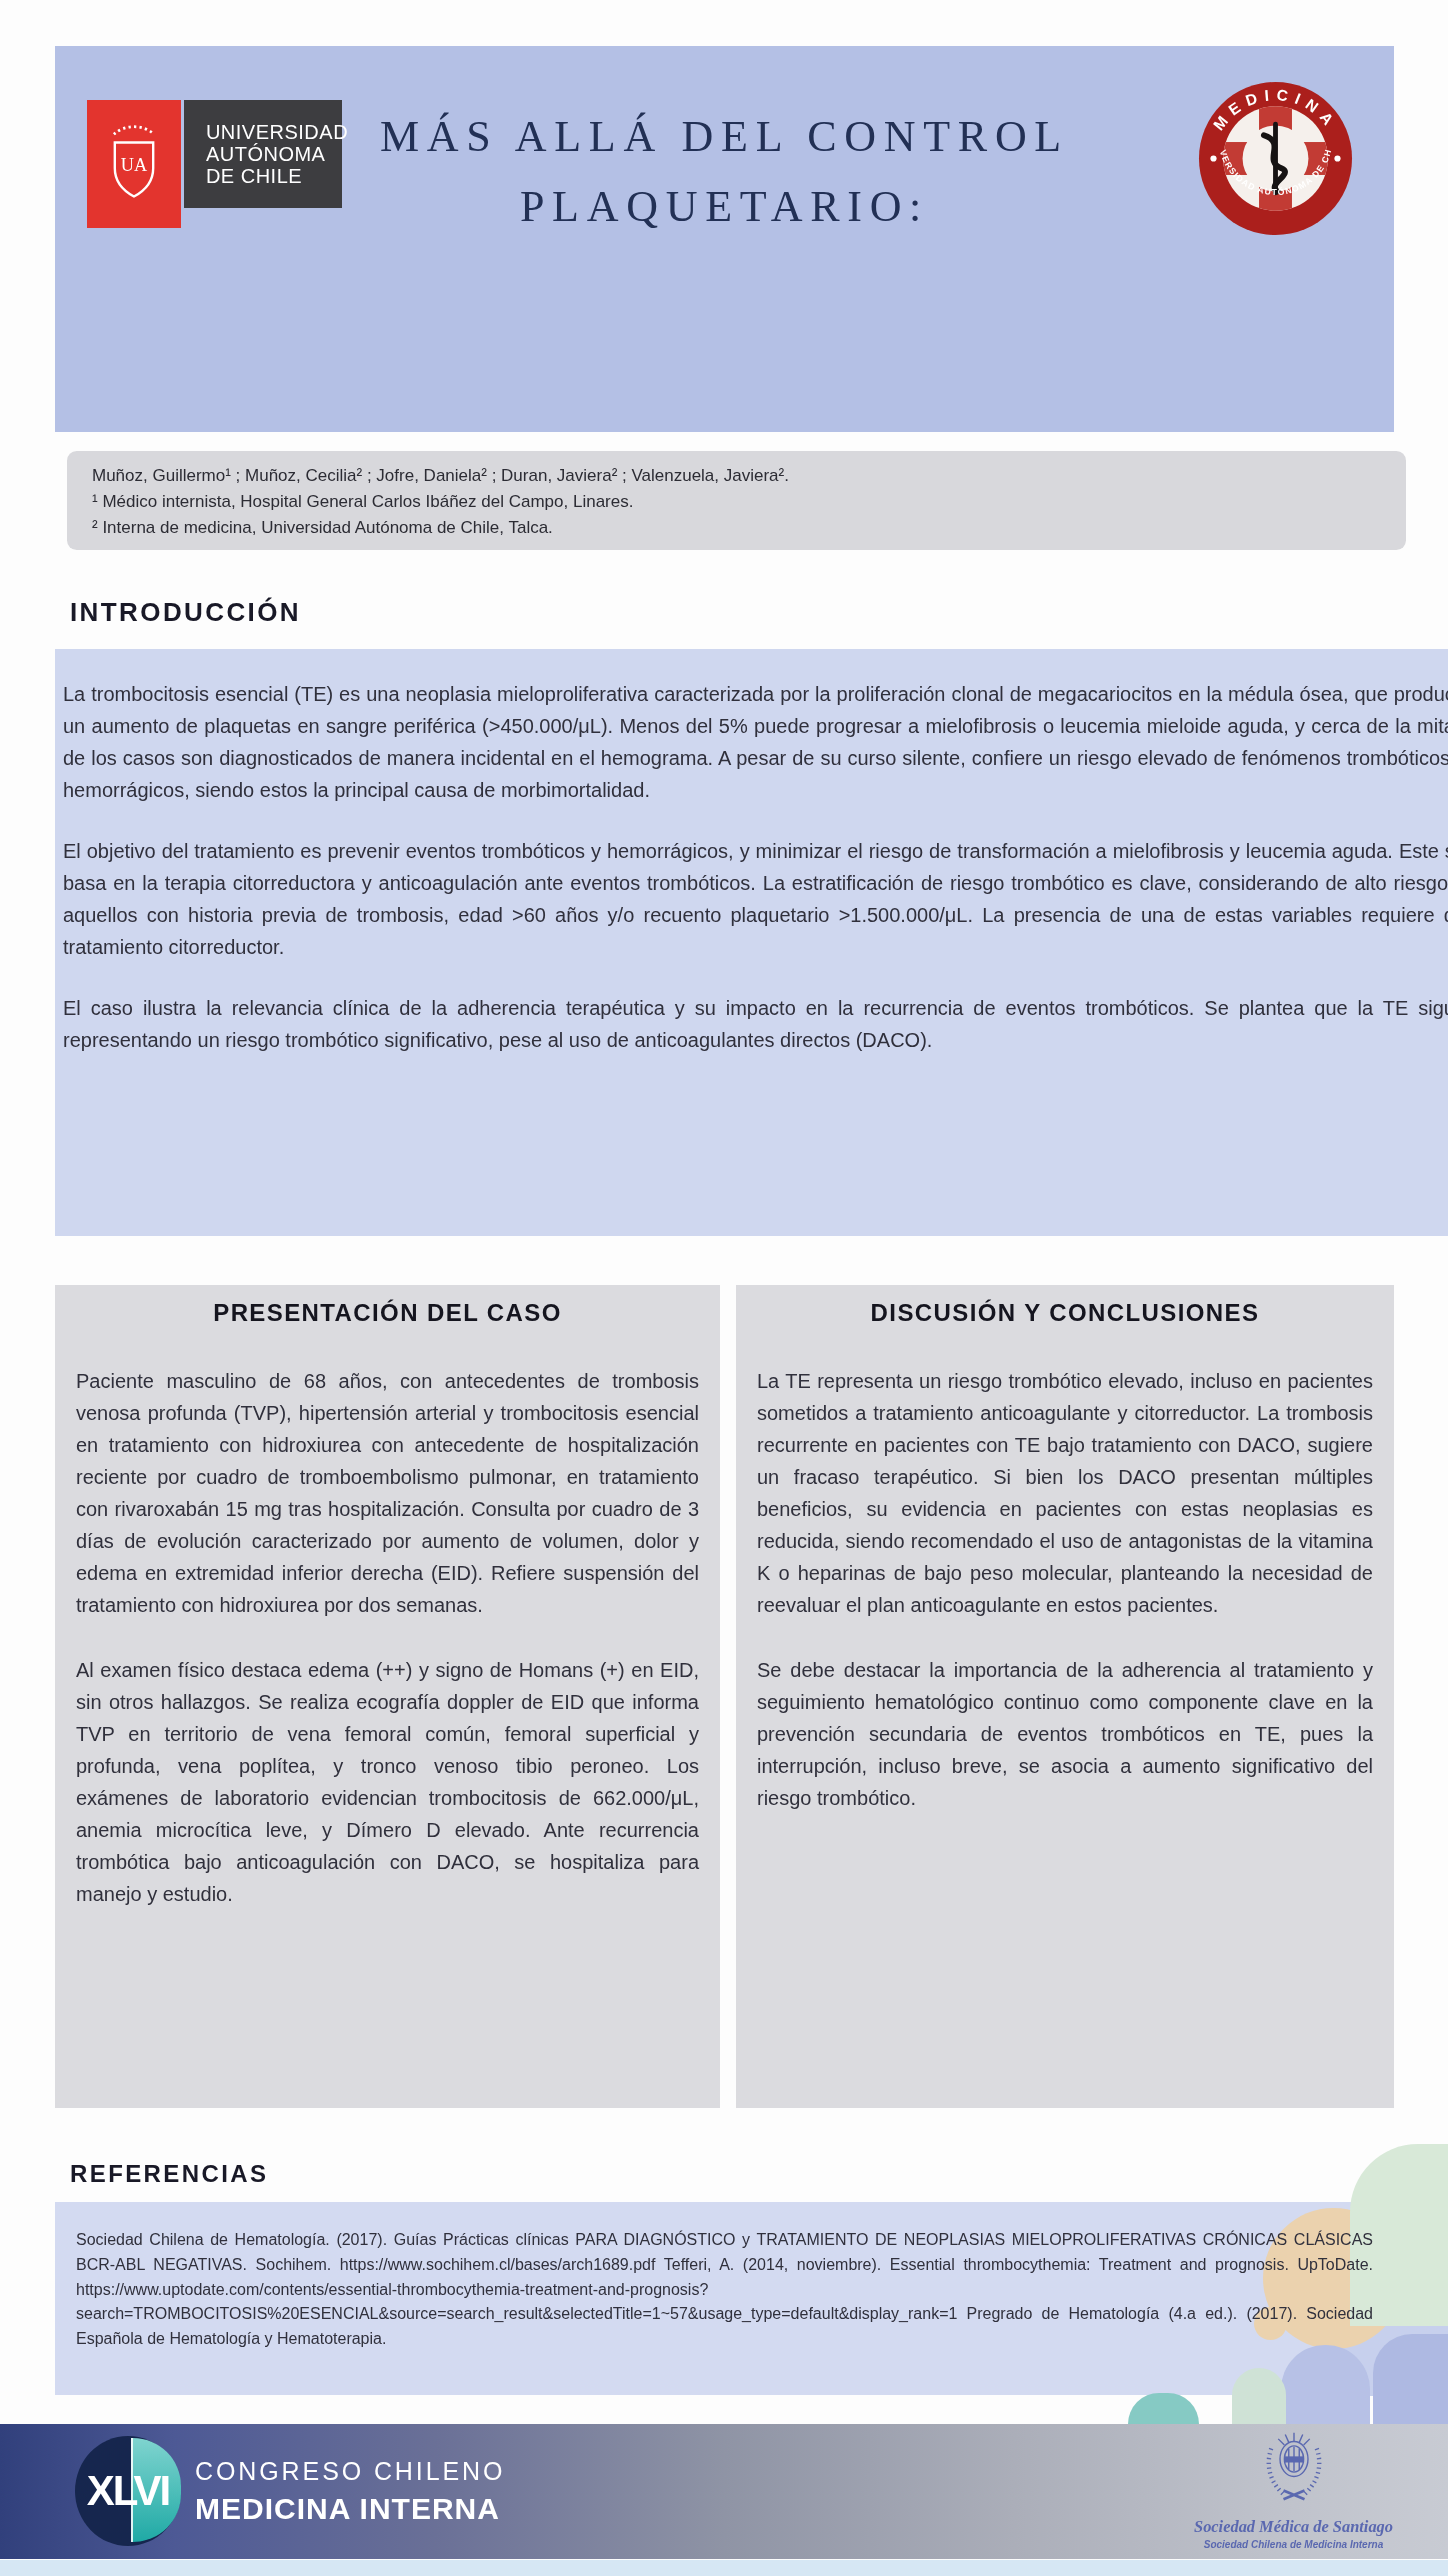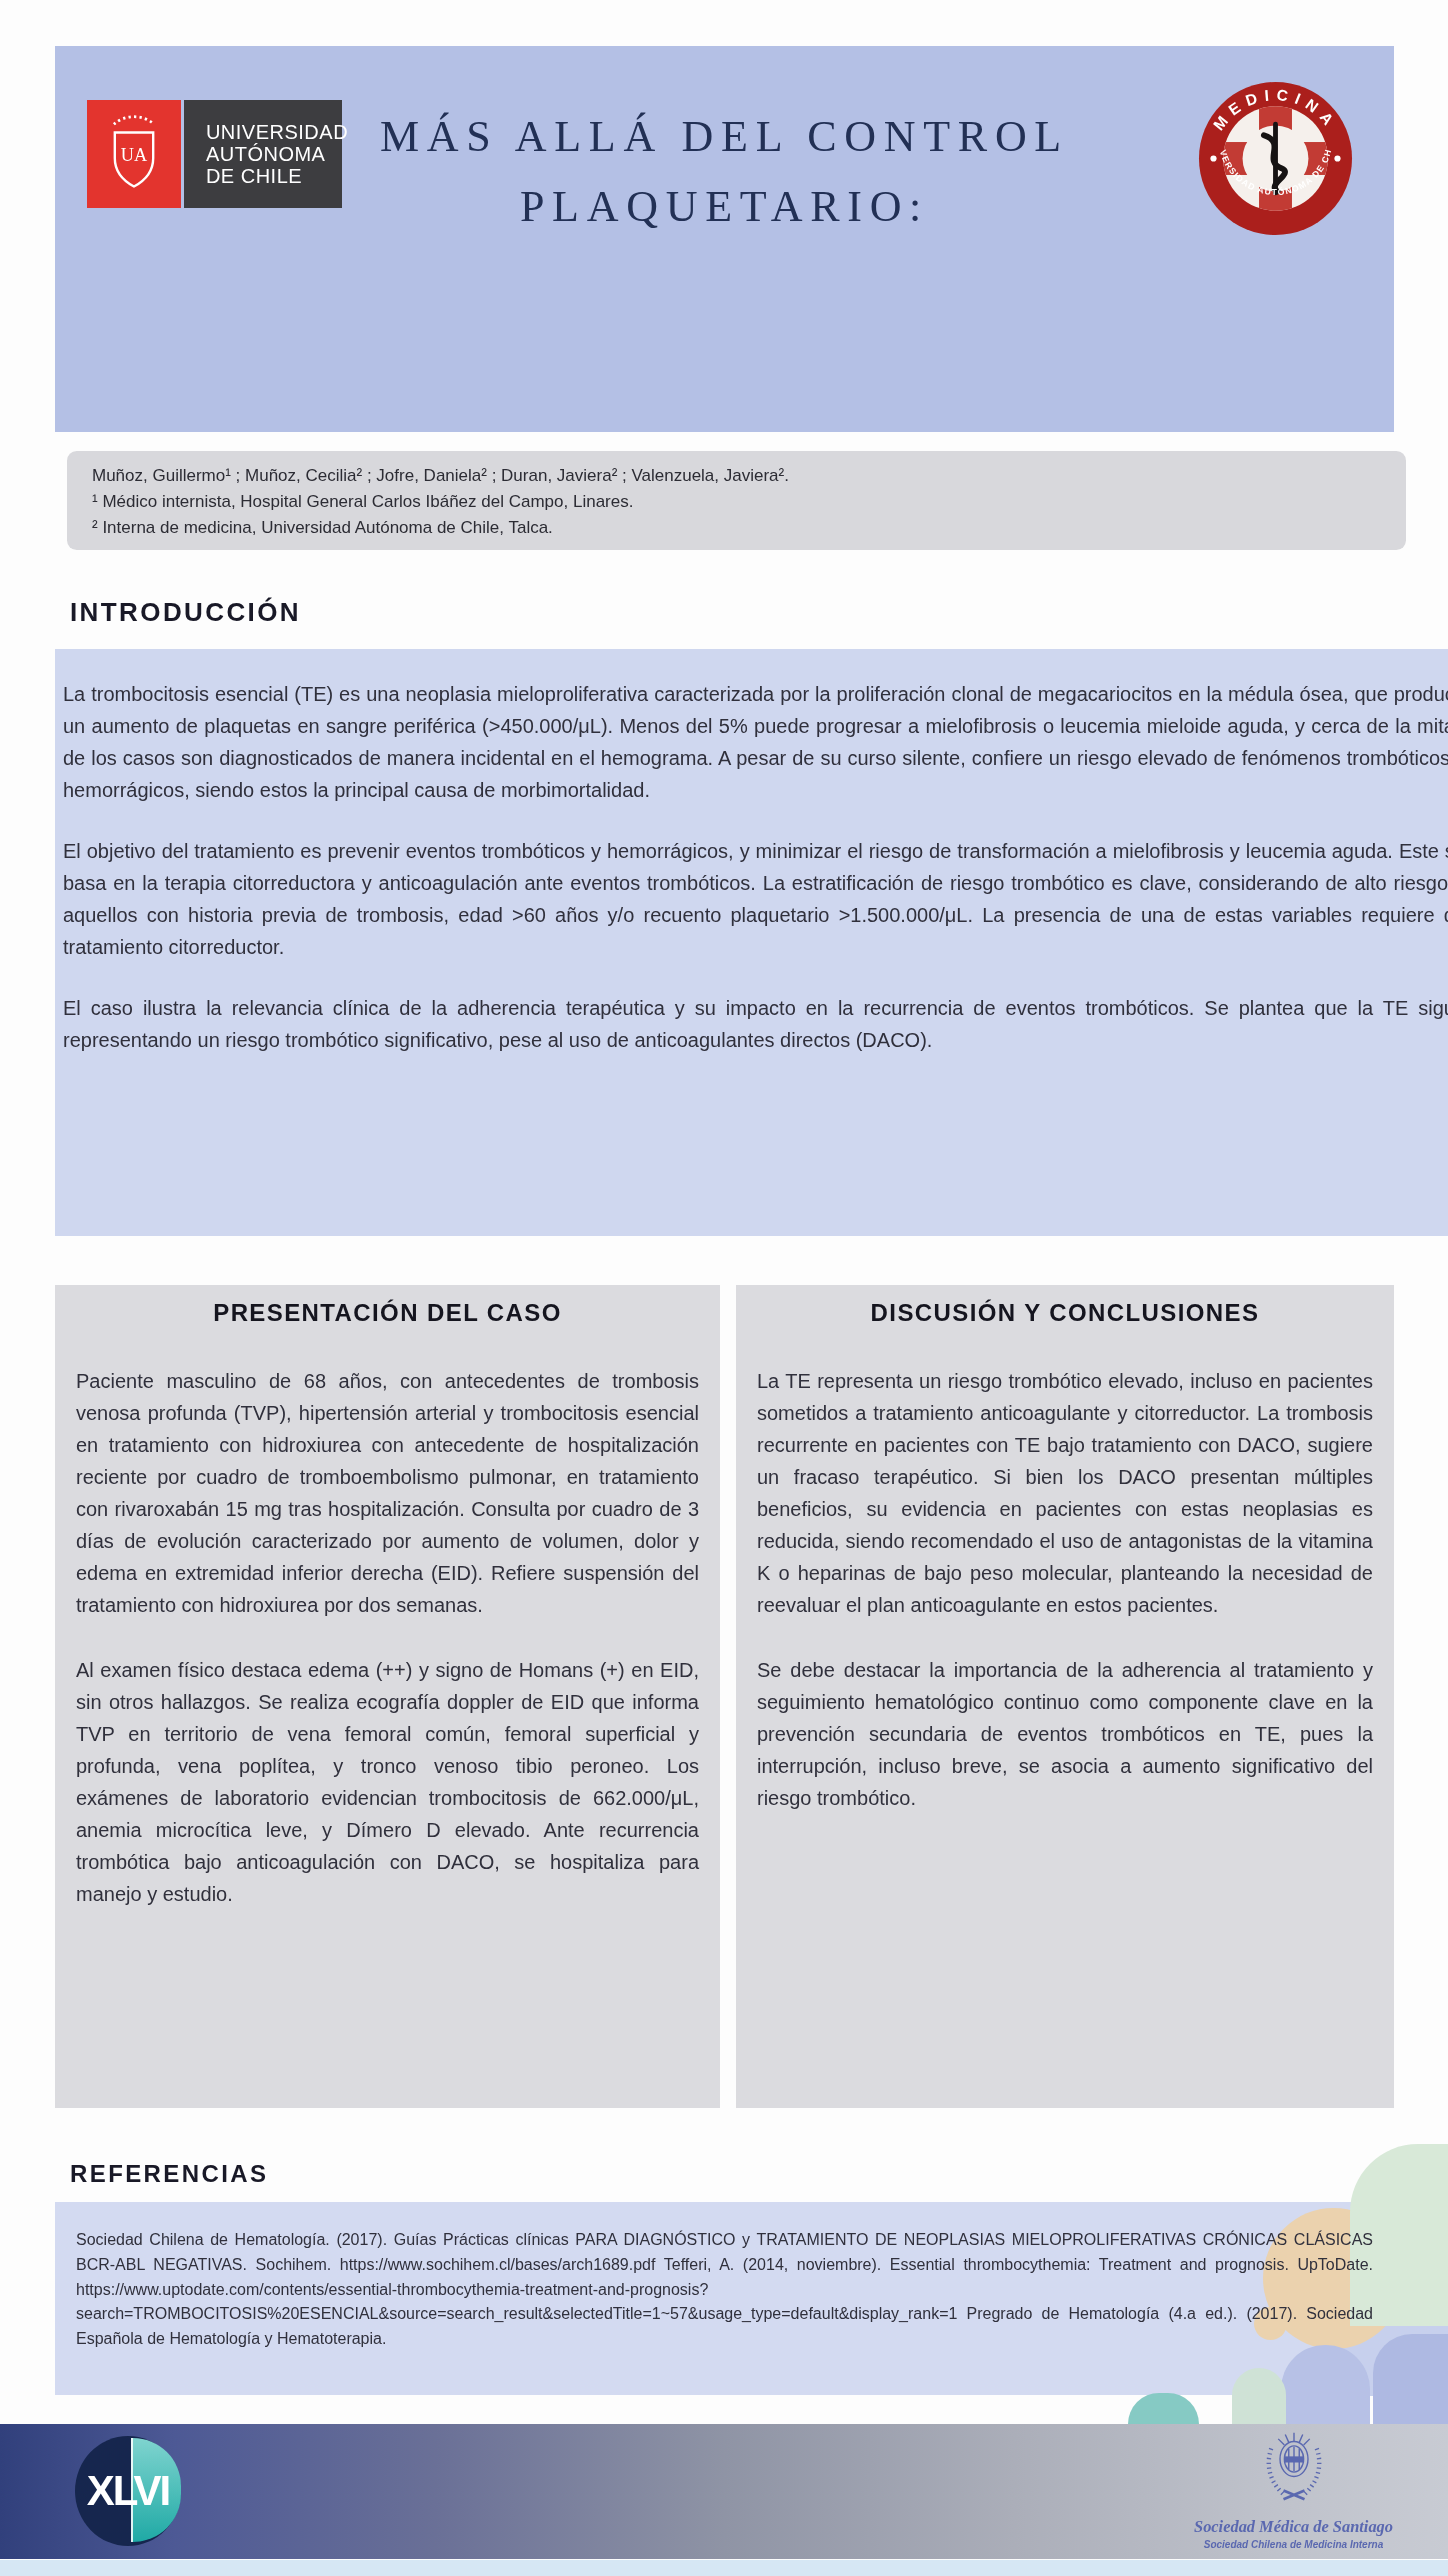--- a/index.html
+++ b/index.html
@@ -7,21 +7,21 @@
           font-family:"Liberation Sans","DejaVu Sans",sans-serif;color:#30303c;}
 
   
   .header-panel{position:absolute;left:55px;top:46px;width:1339px;height:386px;background:#b4c0e5;}
   .titles{position:absolute;left:58px;right:58px;top:56px;text-align:center;color:#223055;
           font-family:"Liberation Serif","DejaVu Serif",serif;}
   .title-main{font-size:44px;font-weight:500;letter-spacing:7.7px;line-height:1.6;}
   .title-sub{margin-top:15.5px;font-size:34px;font-weight:700;letter-spacing:1px;line-height:1.45;}
 
   .ua-logo{position:absolute;left:32px;top:54px;width:255px;height:108px;display:flex;}
-  .ua-red{width:94px;height:108px;background:#e3342e;margin-right:2.9px;display:flex;align-items:center;justify-content:center;}
+  .ua-red{width:94px;height:128px;background:#e3342e;margin-right:2.9px;display:flex;align-items:center;justify-content:center;}
   .ua-dark{width:158px;height:108px;background:#3d3d40;color:#fff;display:flex;flex-direction:column;
            justify-content:center;padding-left:22px;box-sizing:border-box;}
   .ua-dark div{font-size:20px;line-height:1.1;letter-spacing:0.5px;font-weight:500;}
 
   .med-seal{position:absolute;right:41px;top:35px;width:155px;height:155px;}
 
   
   .authors-box{position:absolute;left:55px;top:451px;width:1339px;height:99px;background:#d8d8dc;
                border-radius:9.7px;padding:11.6px 25px;box-sizing:border-box;
                font-size:17px;line-height:1.55;color:#2c2c34;margin-left:12px;}
@@ -176,20 +176,24 @@
   <div class="bubble b-dot"></div>
 
   <div class="footer">
 
     <div class="xlvi-mark">
       <div class="mark-navy"></div>
       <div class="mark-teal"></div>
       <div class="mark-text">XLVI</div>
     </div>
 
+    <div class="congress-text">
+      <div class="ct1">CONGRESO CHILENO</div>
+      <div class="ct2">MEDICINA INTERNA</div>
+    </div>
 
     <div class="society">
       <svg width="70" height="83" viewBox="0 0 80 92">
         <g stroke="#5a68b0" fill="none" stroke-width="1.6">
           <path d="M40,4 L40,14 M30,6 L34,15 M50,6 L46,15 M22,11 L29,18 M58,11 L51,18"></path>
           <ellipse cx="40" cy="34" rx="16" ry="20"></ellipse>
           <ellipse cx="40" cy="34" rx="11" ry="15"></ellipse>
           <path d="M34,22 v24 M40,20 v28 M46,22 v24"></path>
           <path d="M14,22 C7,42 13,62 30,76" stroke-width="5" stroke-dasharray="1.5,4"></path>
           <path d="M66,22 C73,42 67,62 50,76" stroke-width="5" stroke-dasharray="1.5,4"></path>

